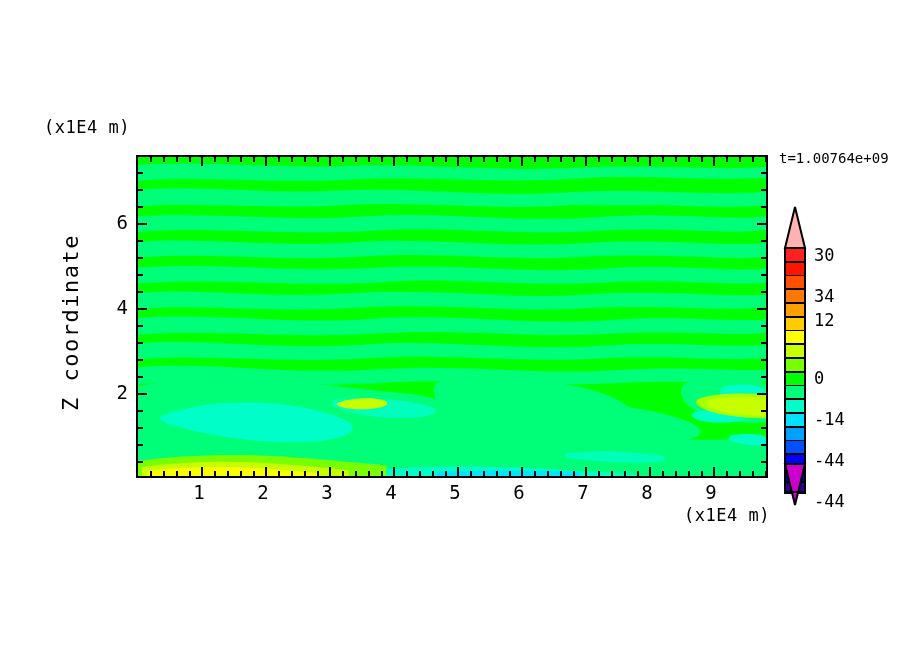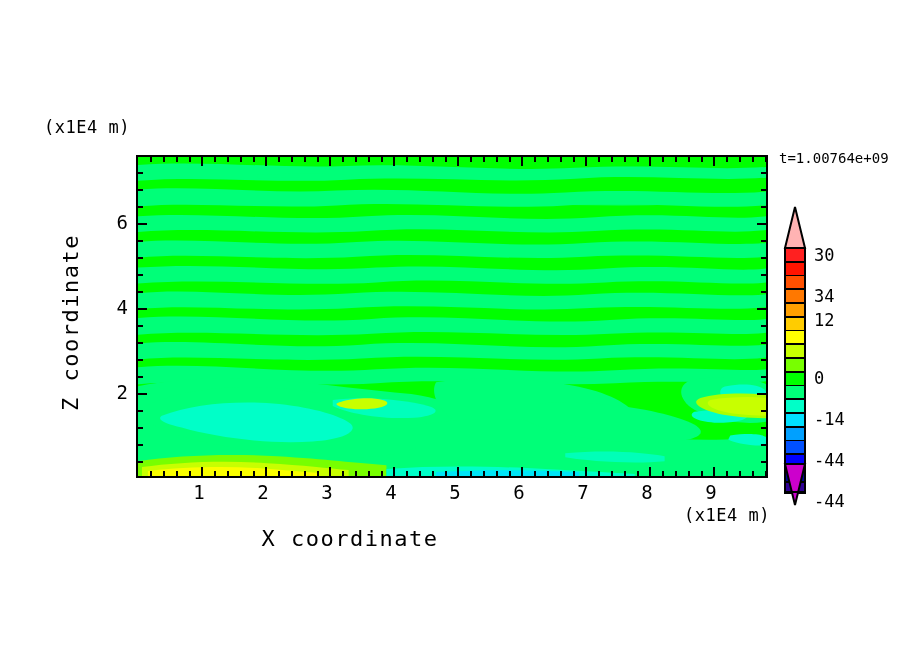--- a/index.html
+++ b/index.html
@@ -78,21 +78,20 @@
 </head>
 <body>
 
 <div id="root">
 
 
   <div class="abs" id="y-units">(x1E4 m)</div>
   <div class="abs" id="x-units">(x1E4 m)</div>
   <div class="abs" id="time-label">t=1.00764e+09</div>
 
-  <div class="abs" id="x-axis-title">X coordinate</div>
   <div class="abs" id="y-axis-title">Z coordinate</div>
 
   <div class="abs" id="plot-frame">
     <svg id="field" viewBox="0 0 632 323" preserveAspectRatio="none">
       <defs>
         <clipPath id="pc">
             <rect x="0" y="0" width="632" height="323"></rect>
           </clipPath>
       </defs>
       <g clip-path="url(#pc)">

